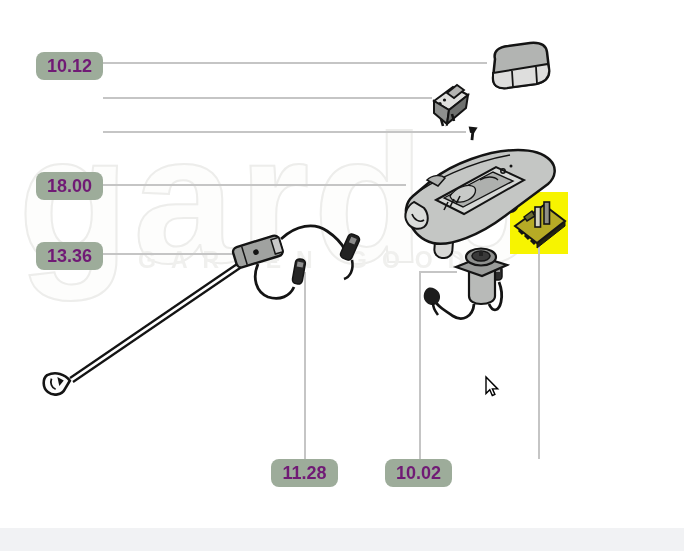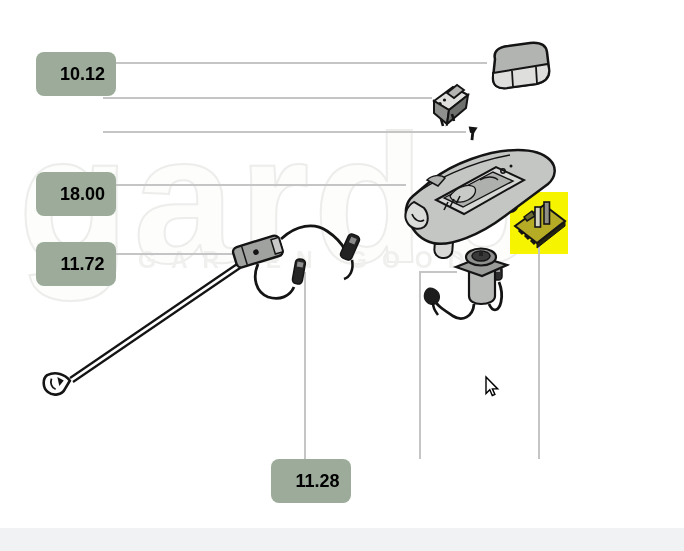--- a/index.html
+++ b/index.html
@@ -21,24 +21,24 @@
   }
   
   .highlight-box{
     position:absolute;left:510px;top:192px;width:58px;height:62px;
     background:var(--highlight,#f7f400);z-index:1;
   }
   
   .line{position:absolute;background:var(--leader-line,#c5c5c5);z-index:2;}
   
   .lbl{
-    position:absolute;width:67px;height:44px;z-index:4;
+    position:absolute;width:67px;height:28px;z-index:4;
     background:var(--label-bg,#9dac9a);border-radius:8px;
     display:flex;align-items:center;justify-content:center;
-    font-size:18px;font-weight:700;color:#000000;cursor:pointer;padding-left:13px;
+    font-size:18px;font-weight:700;color:#701a75;cursor:pointer;
   }
   .p1{left:36px;top:52px}.p2{left:36px;top:86px}.p3{left:36px;top:120px}
   .p4{left:36px;top:172px}.p5{left:36px;top:242px}
   .p6{left:271px;top:459px}.p7{left:385px;top:459px}.p8{left:505px;top:459px}
   .parts-svg{position:absolute;left:0;top:0;z-index:3;}
   .bottom-bar{
     position:absolute;left:0;top:528px;width:684px;height:23px;
     background:var(--bottom-bar,#f1f2f4);z-index:5;
   }
 </style>
@@ -57,22 +57,23 @@
   <div class="line" style="left:103px;top:131px;width:363px;height:2px"></div>
   <div class="line" style="left:103px;top:184px;width:303px;height:2px"></div>
   <div class="line" style="left:103px;top:253px;width:159px;height:2px"></div>
   <div class="line" style="left:304px;top:272px;width:2px;height:187px"></div>
   <div class="line" style="left:419px;top:271px;width:38px;height:2px"></div>
   <div class="line" style="left:419px;top:271px;width:2px;height:188px"></div>
   <div class="line" style="left:538px;top:243px;width:2px;height:216px"></div>
 
   <div class="lbl p1">10.12</div>
   <div class="lbl p4">18.00</div>
-  <div class="lbl p5">11.72</div>
+  <div class="lbl p5">13.36</div>
   <div class="lbl p6">11.28</div>
+  <div class="lbl p7">10.02</div>
 
   <svg class="parts-svg" width="684" height="551" viewBox="0 0 684 551">
 
     <g>
       <path d="M495,59 C493,51 499,47 508,46 L530,43 C541,42 546,45 547,52 L549,69 C550,77 545,82 536,84 L507,88 C497,89 493,85 493,78 Z" fill="#b2b4b2" stroke="#141414" stroke-width="2.5"></path>
       <path d="M493,73 L548,64 L549,69 C550,77 545,82 536,84 L507,88 C497,89 493,85 493,78 Z" fill="#dededd" stroke="#141414" stroke-width="2"></path>
       <path d="M512,71 L513,87" stroke="#141414" stroke-width="1.8"></path>
       <path d="M536,67 L537,84" stroke="#141414" stroke-width="1.8"></path>
     </g>
 

